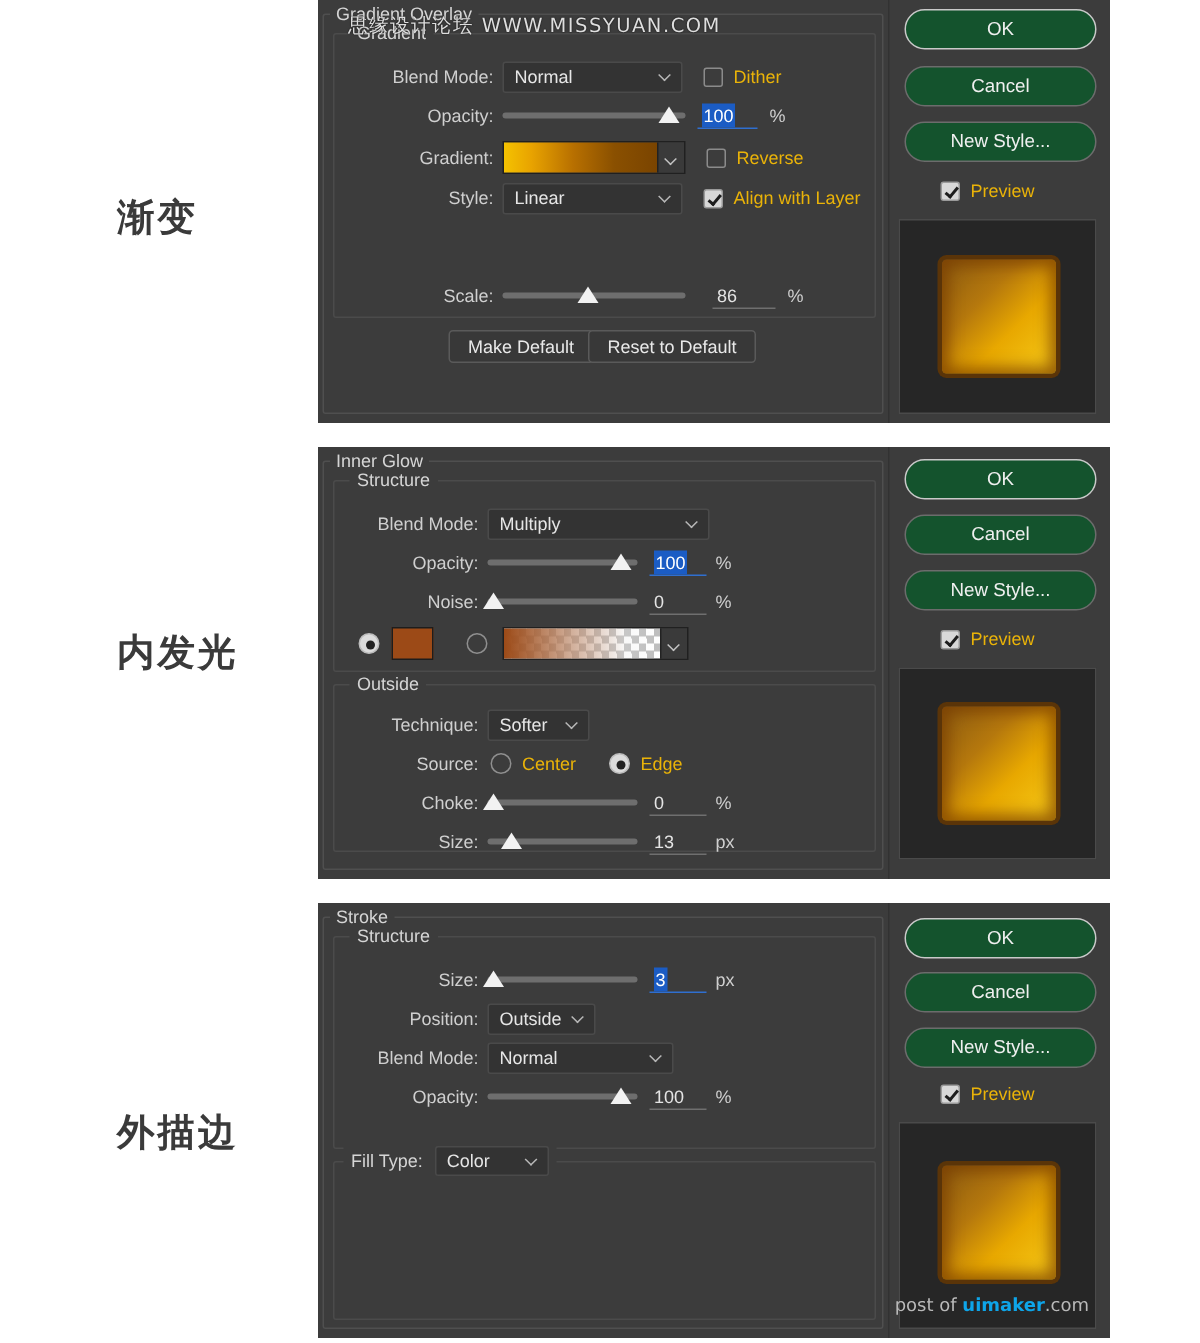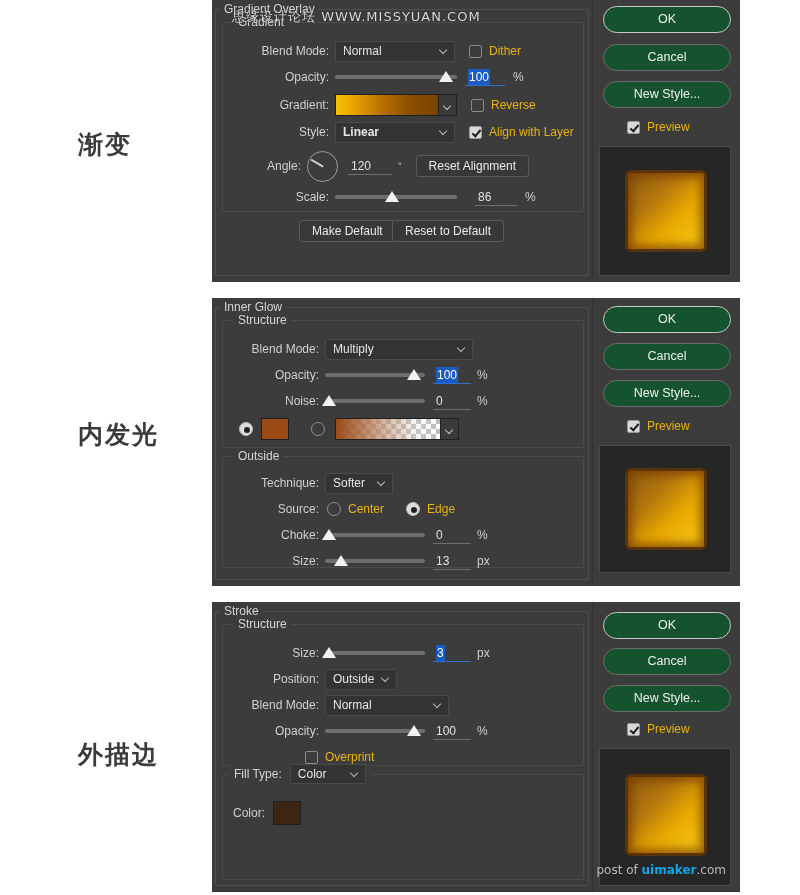--- a/index.html
+++ b/index.html
@@ -323,39 +323,28 @@
           <div class="gradbox" style="margin-left:6px; width:122px;">
             <div class="strip" style="background:linear-gradient(90deg,#f5c200 0%,#e8a300 18%,#b87000 45%,#8a5000 72%,#7a4400 100%);"></div>
             <div class="arrow"></div>
           </div>
           <span class="cb off" style="margin-left:14px;"></span>
           <span class="cb-label">Reverse</span>
         </div>
 
         <div class="row" style="left:0; top:99px; width:362px;">
           <div class="lbl" style="width:106px">Style:</div>
-          <div class="select" style="margin-left:6px; width:120px;font-weight:bold;">
+          <div class="select" style="margin-left:6px; width:120px;">
             <span>Linear</span>
             <span class="chev"></span>
           </div>
           <span class="cb on" style="margin-left:14px;"></span>
           <span class="cb-label">Align with Layer</span>
         </div>
 
-        <div class="row" style="left:0; top:126px; width:362px; height:34px;">
-          <div class="lbl" style="width:78px">Angle:</div>
-          <div class="dial" style="margin-left:6px;">
-            <div class="needle" style="transform:rotate(210deg);"></div>
-          </div>
-          <div class="numfield" style="margin-left:10px; width:44px;">
-            <span>120</span>
-          </div>
-          <span class="unit" style="margin-left:6px; font-size:9px;">°</span>
-          <div class="btn" style="margin-left:14px;">Reset Alignment</div>
-        </div>
 
         <div class="row" style="left:0; top:164px; width:362px;">
           <div class="lbl" style="width:106px">Scale:</div>
           <div class="slider" style="margin-left:6px; width:122px;">
             <div class="track" style="width:122px;"></div>
             <div class="thumb" style="left:50px;"></div>
           </div>
           <div class="numfield" style="margin-left:18px; width:42px;">
             <span>86</span>
           </div>
@@ -538,39 +527,31 @@
           <div class="slider" style="margin-left:6px; width:100px;">
             <div class="track" style="width:100px;"></div>
             <div class="thumb" style="left:82px;"></div>
           </div>
           <div class="numfield" style="margin-left:8px; width:38px;">
             <span>100</span>
           </div>
           <span class="unit" style="margin-left:6px;">%</span>
         </div>
 
-        <div class="row" style="left:82px; top:122px; width:280px;">
-          <span class="cb off"></span>
-          <span class="cb-label">Overprint</span>
-        </div>
       </div>
 
       <div class="group" style="left:10px; top:172px; width:362px; height:106px;">
         <div class="group-title" style="left:6px; top:-11px; display:flex; align-items:center;">
           <span>Fill Type:</span>
           <span class="select" style="margin-left:8px; width:76px; height:20px;">
             <span>Color</span>
             <span class="chev"></span>
           </span>
         </div>
 
-        <div class="row" style="left:10px; top:26px; width:340px; height:24px;">
-          <div class="lbl">Color:</div>
-          <span class="swatch" style="margin-left:8px; width:28px; height:24px; background:#3d2614;"></span>
-        </div>
       </div>
     </div>
 
     <div class="panel-right">
       <div class="pill primary" style="top:10px;">OK</div>
       <div class="pill" style="top:46px;">Cancel</div>
       <div class="pill" style="top:83px;">New Style...</div>
       <div style="position:absolute; left:34px; top:120px; display:flex; align-items:center;">
         <span class="cb on"></span>
         <span class="cb-label">Preview</span>

